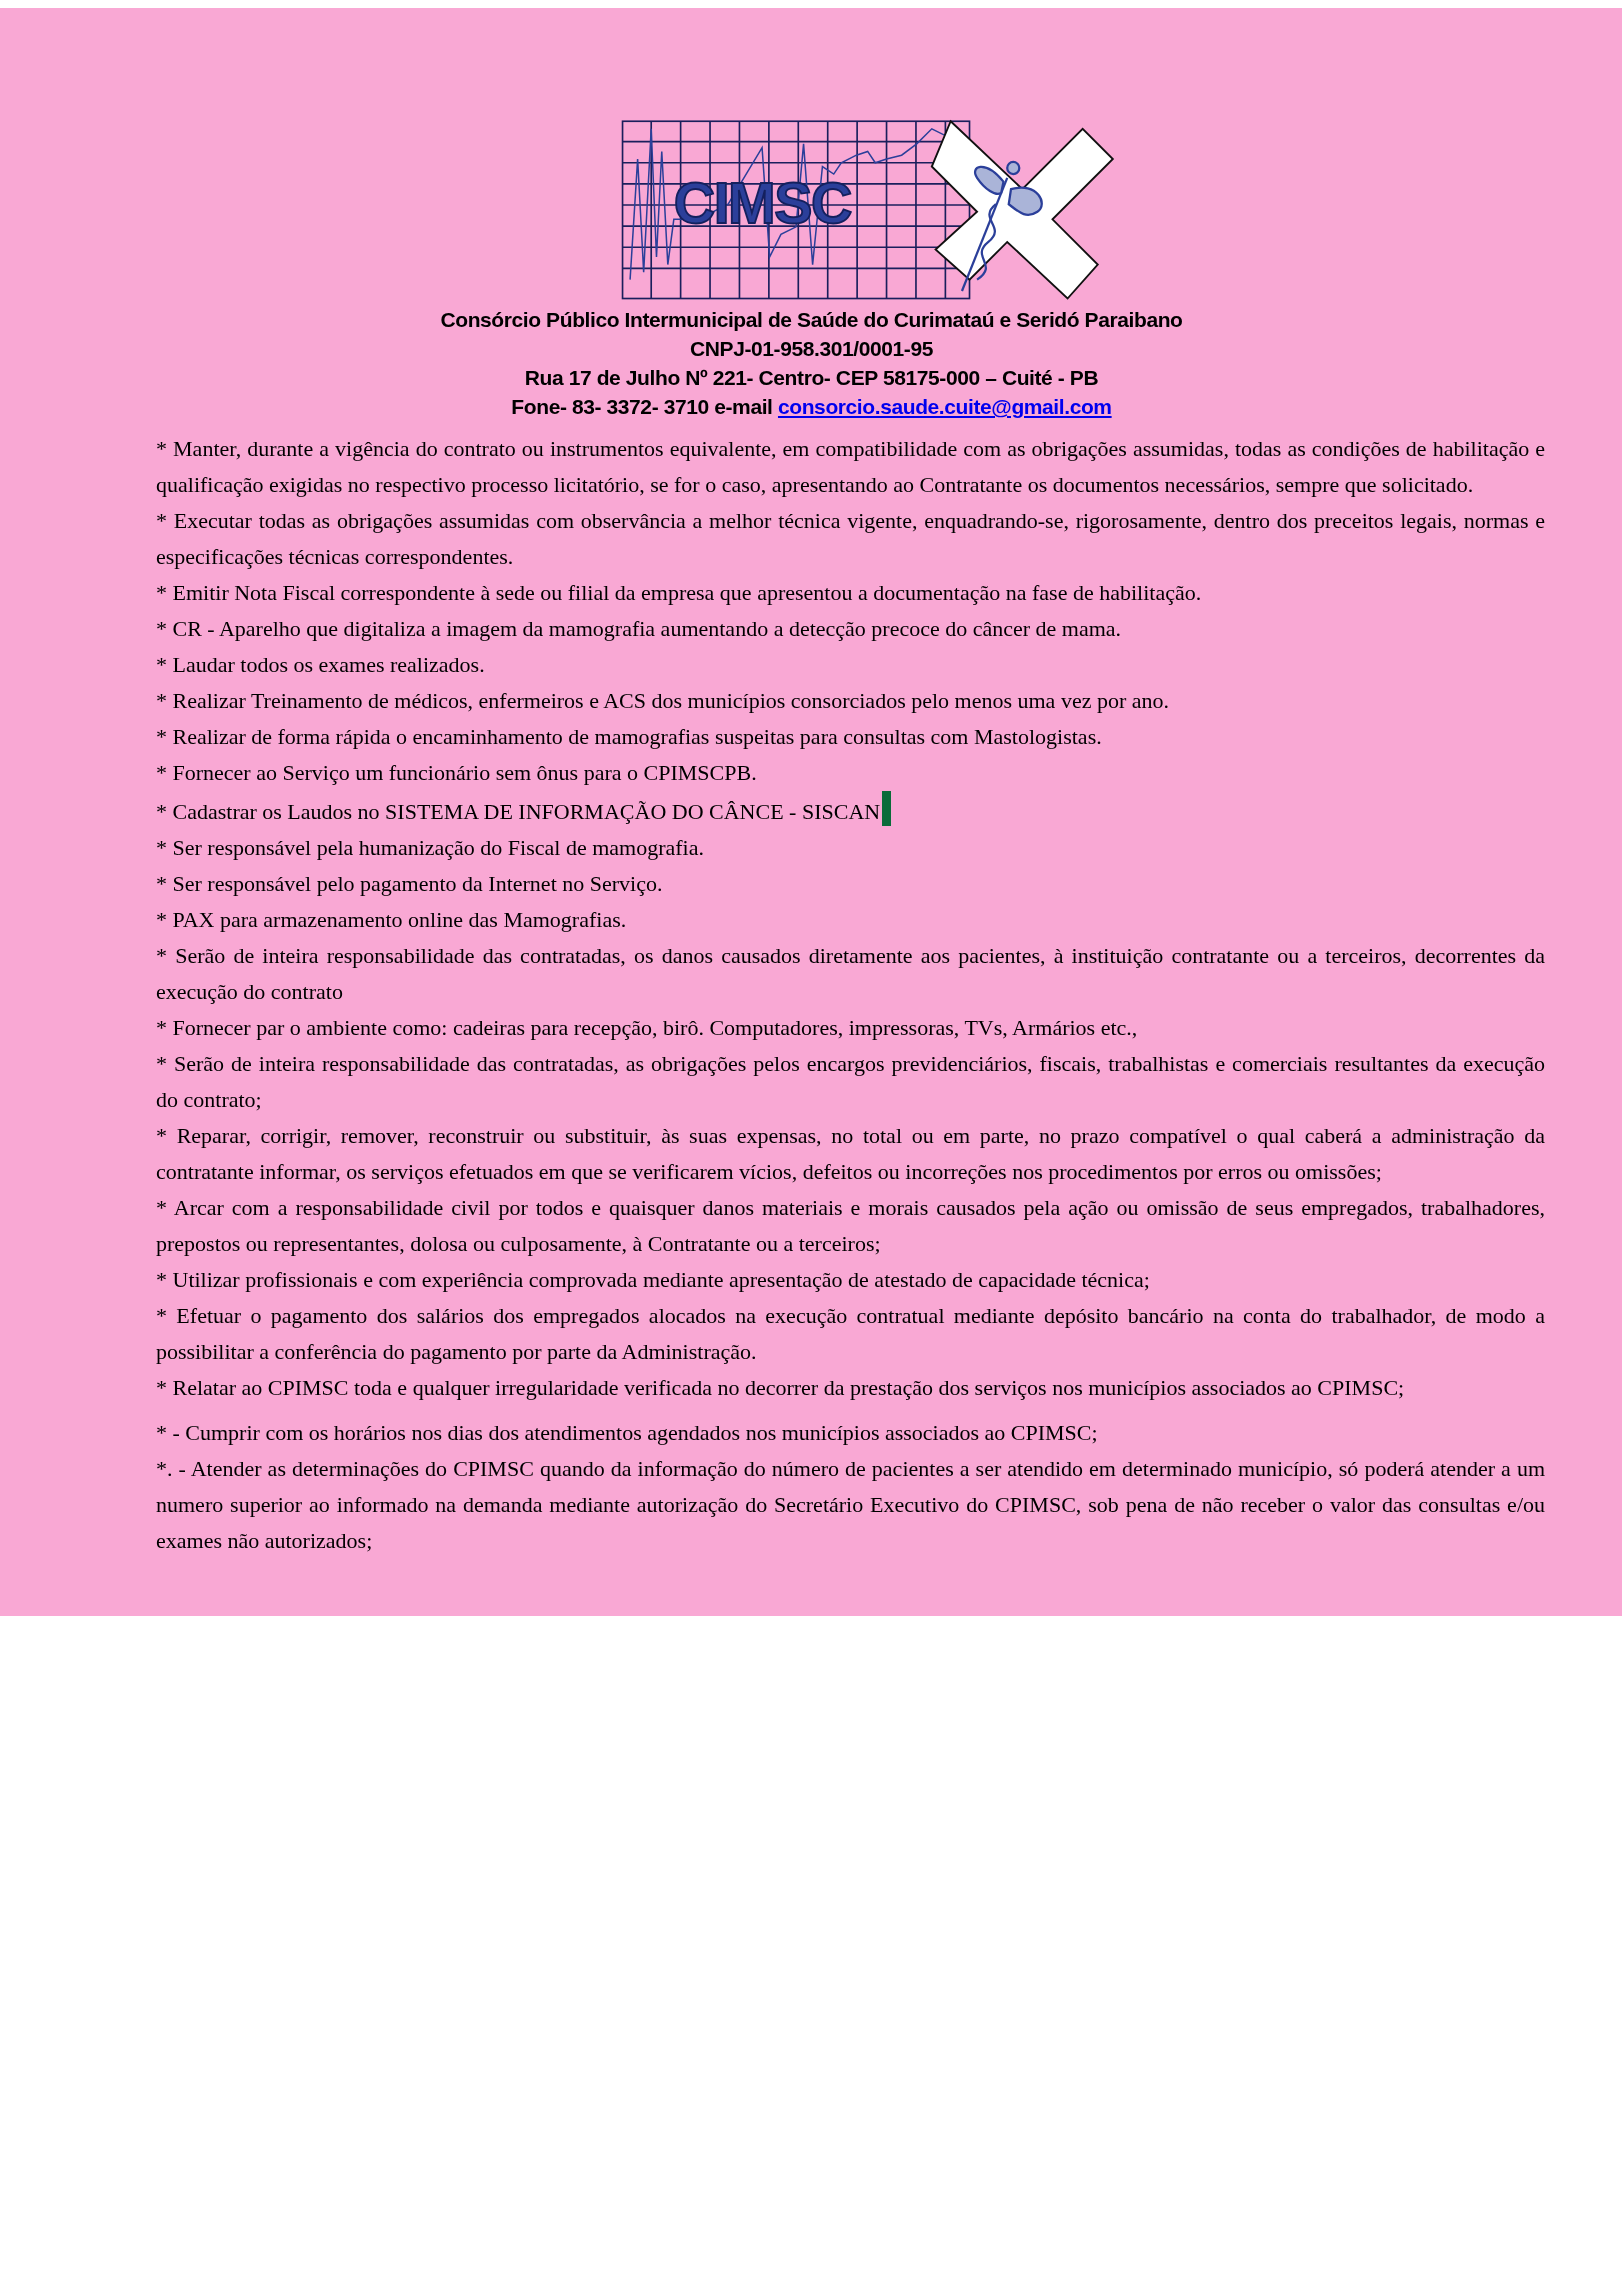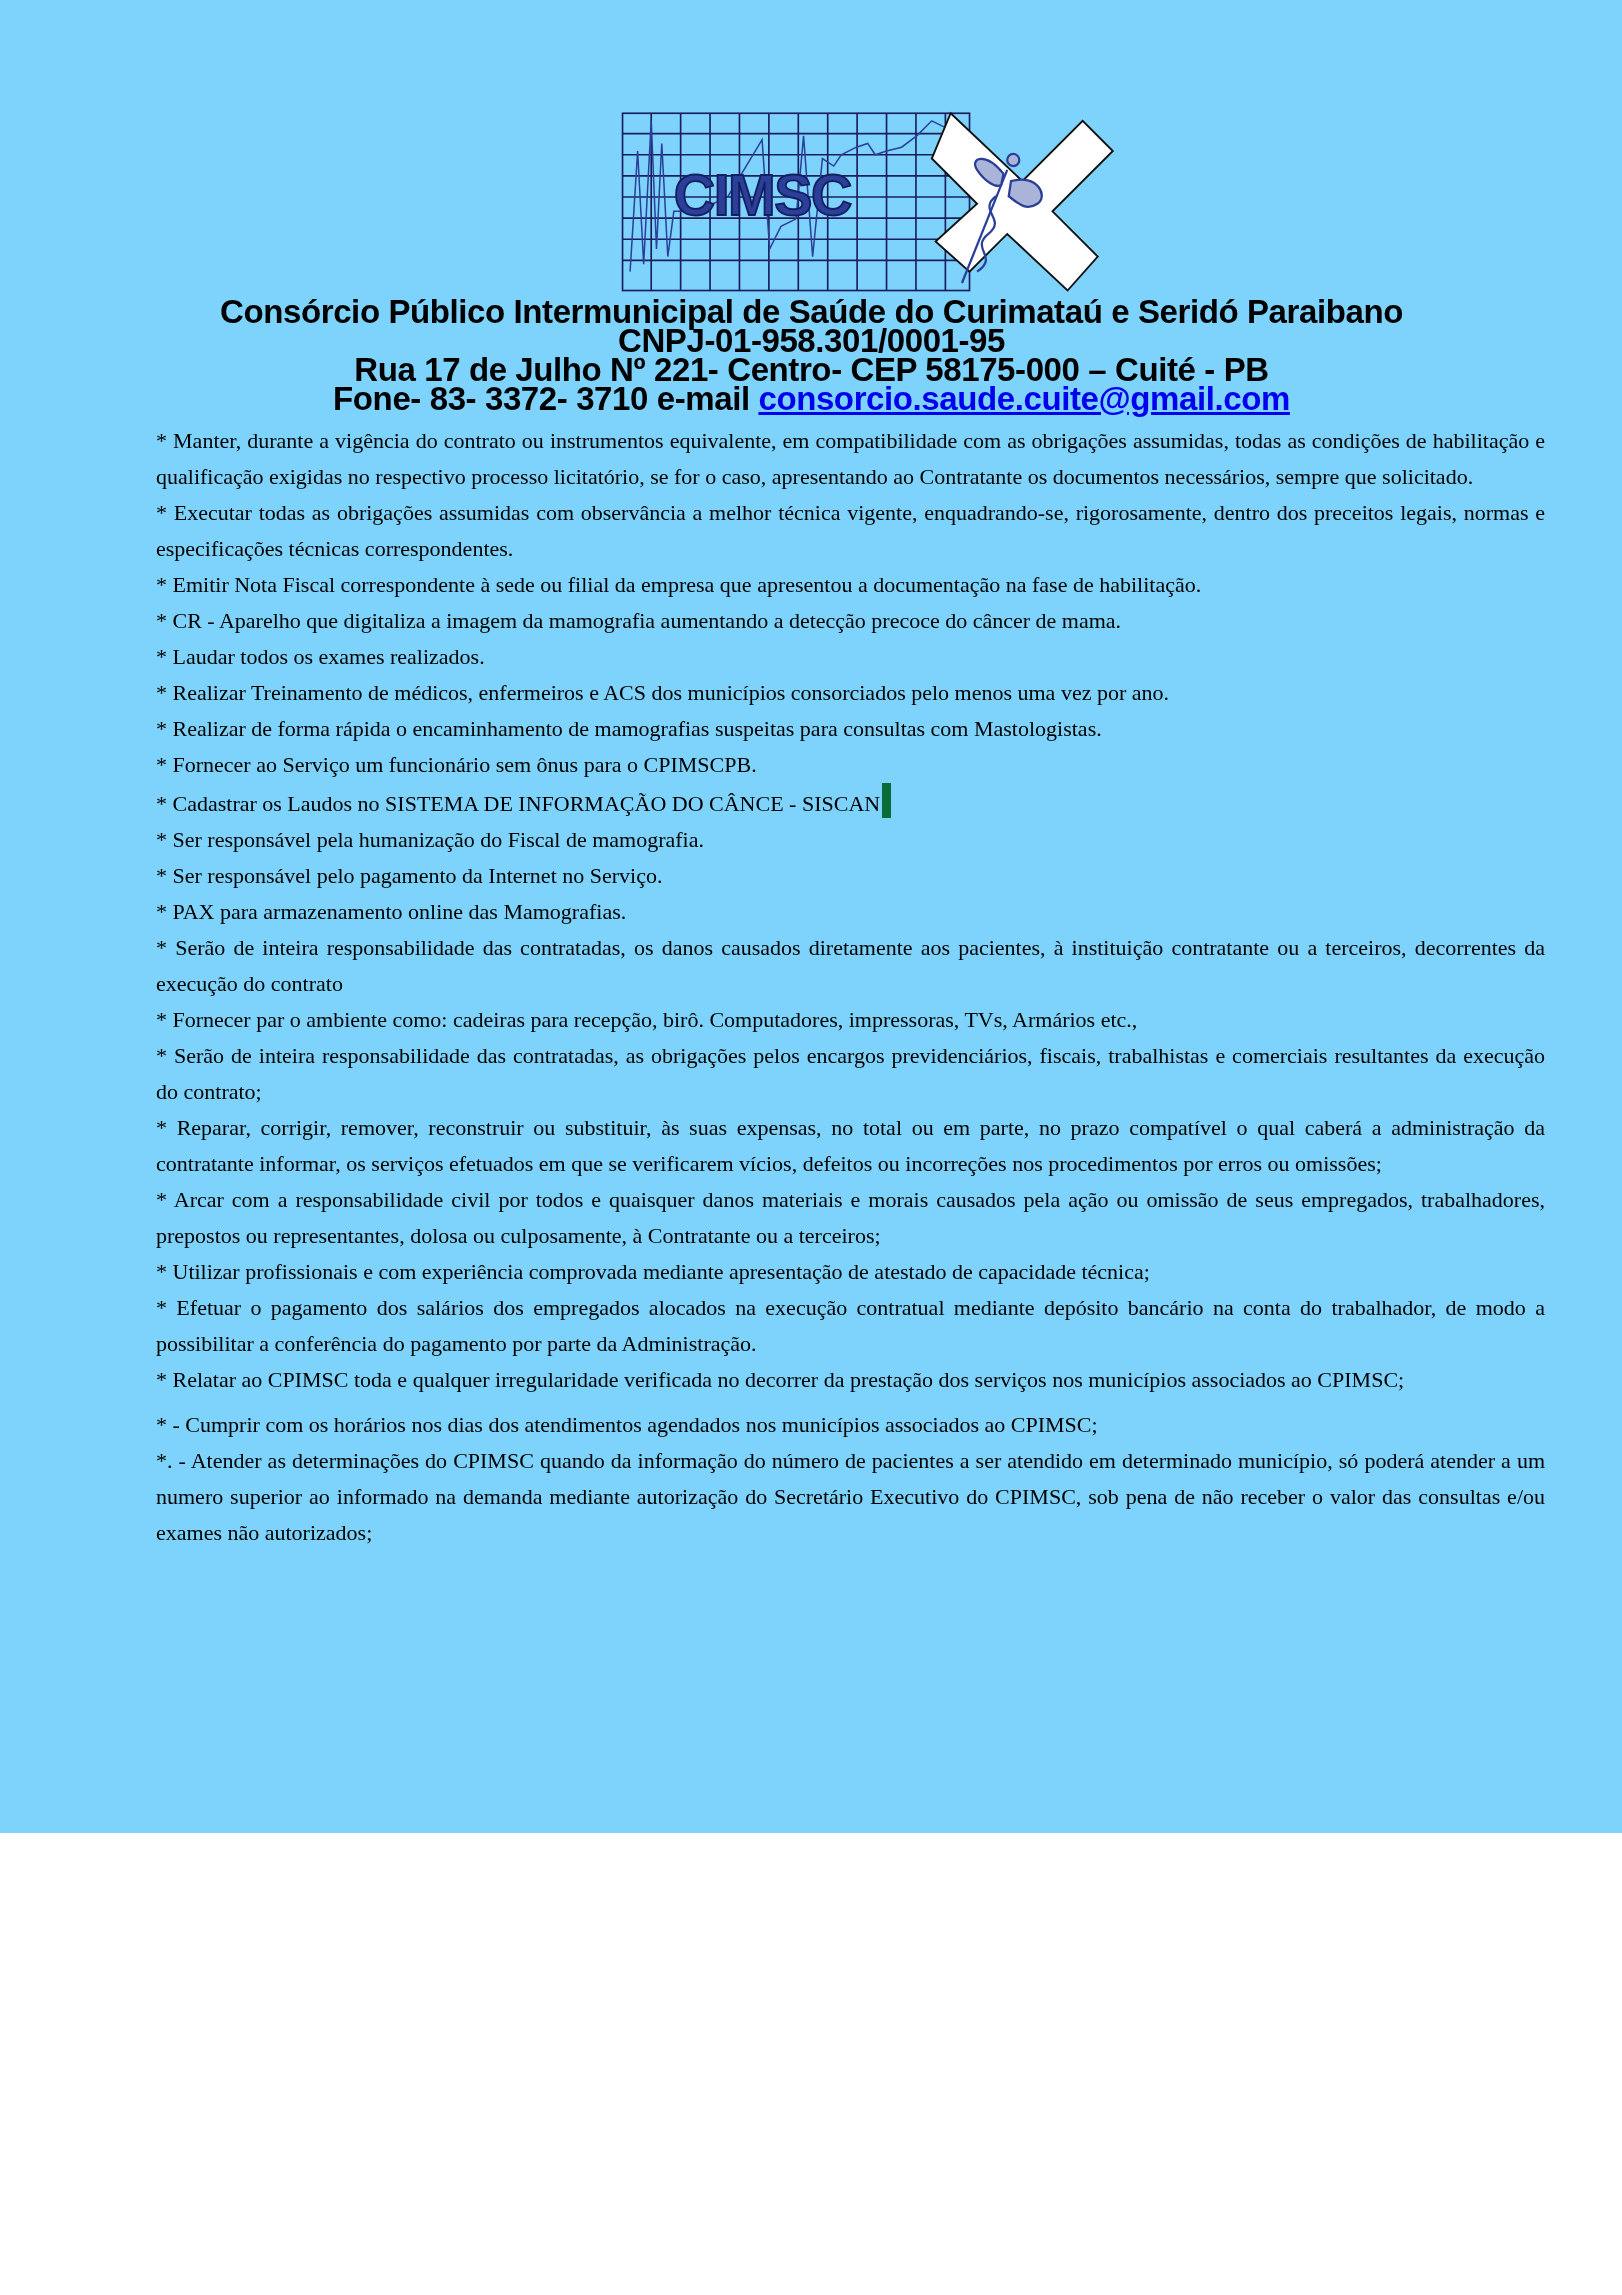--- a/index.html
+++ b/index.html
@@ -1,21 +1,21 @@
 <!DOCTYPE html>
 <html style="font-size:12px"><head>
 <meta charset="utf-8">
 <style>
   html, body { margin: 0; padding: 0; background: #ffffff; }
   body { width: 1623px; height: 2295px; position: relative; overflow: hidden; }
-  .page { position: absolute; left: 0; top: 0; width: 1623px; height: 1833px; background: #7dd3fc; }
+  .page { position: absolute; left: 0; top: 8px; width: 1623px; height: 1608px; background: #f9a8d4; }
   .logo { position: absolute; left: 615px; top: 98px; width: 528px; height: 204px; }
   .letterhead { position: absolute; left: 0; top: 297px; width: 1623px; text-align: center;
     font-family: "Liberation Sans", sans-serif; font-weight: bold; color: #000;
-    font-size: 33px; line-height: 29px; letter-spacing: -0.4px; }
+    font-size: 21px; line-height: 29px; letter-spacing: -0.4px; }
   .letterhead .line { display: block; white-space: nowrap; }
   .letterhead a { color: #0000ee; text-decoration: underline; }
   .body-text { position: absolute; left: 156px; top: 423px; width: 1389px;
     font-family: "Liberation Serif", serif; font-size: 22px; line-height: 36px; color: #000; }
   .item { margin: 0; text-align: justify; }
   .item.last-line-left { text-align-last: left; }
   .item.gap { margin-top: 9px; }
   .cursor { display: inline-block; width: 9px; height: 35px; background: #0b6b3a; vertical-align: -7.5px; margin-left: 1.5px; }
 </style>
 </head>

